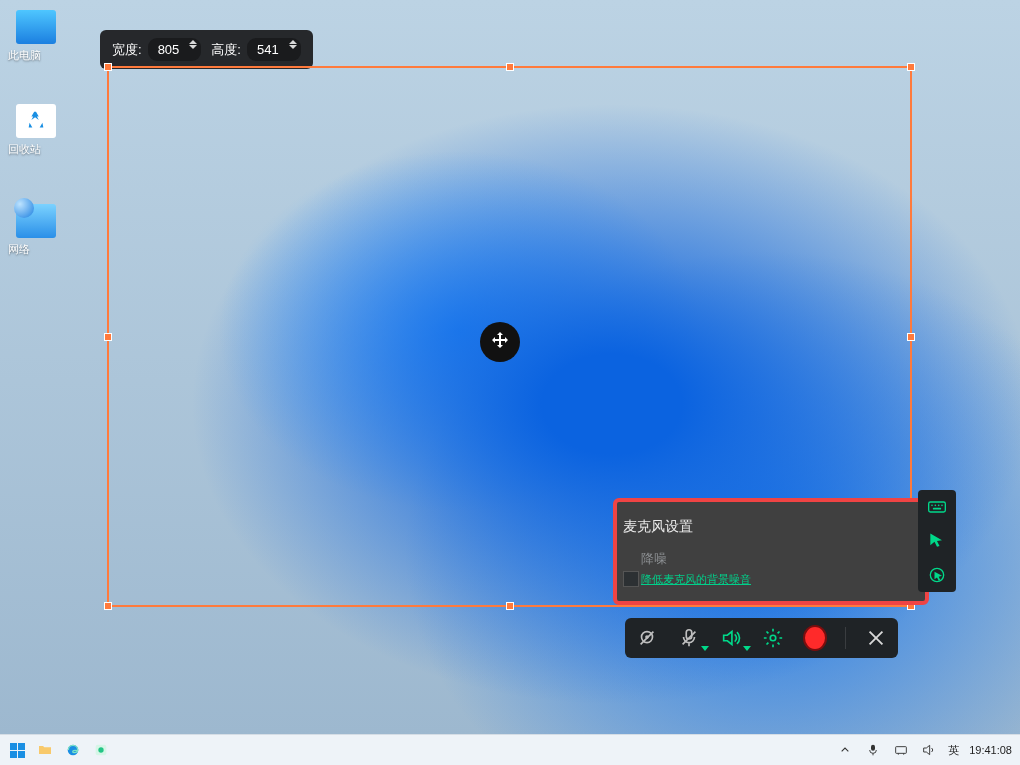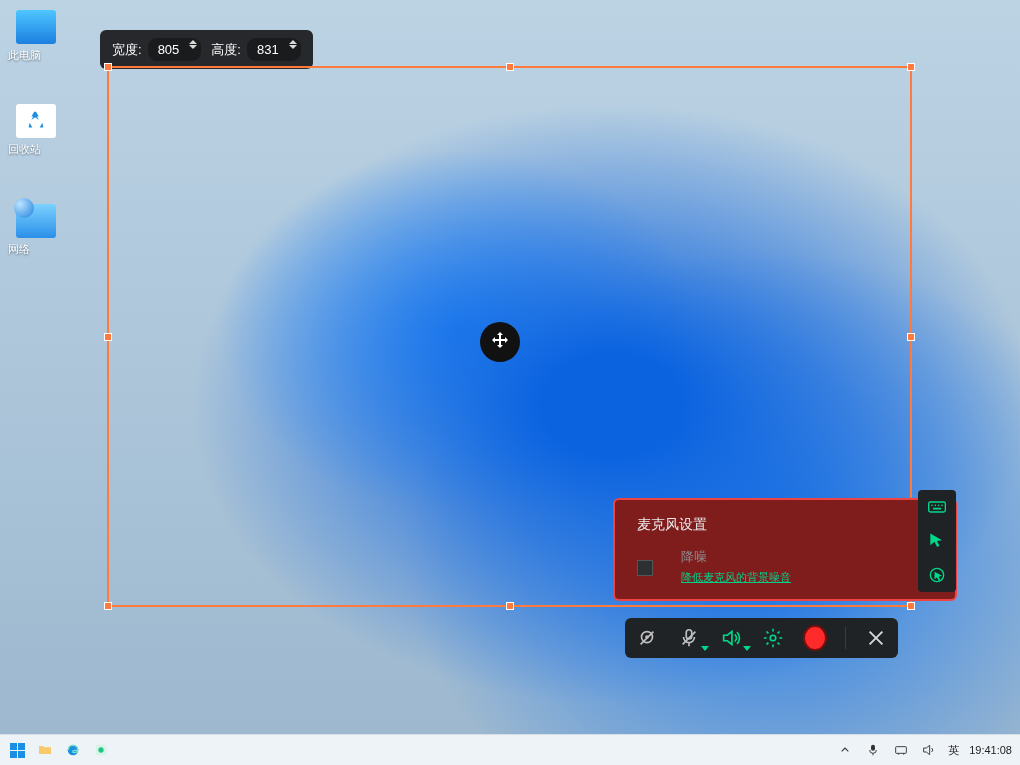--- a/index.html
+++ b/index.html
@@ -31,23 +31,23 @@
   .sizebar .field{display:flex;align-items:center;gap:6px;}
   .sizebar .val{background:#1a1b1d;border-radius:9px;padding:4px 22px 4px 10px;position:relative;font-family:inherit;font-size:13px;color:#fff;}
   .spin{position:absolute;right:4px;top:2px;display:flex;flex-direction:column;gap:1px;}
   .spin span{width:0;height:0;border-left:4px solid transparent;border-right:4px solid transparent;cursor:pointer;}
   .spin .up{border-bottom:4px solid #d8d8d8;}
   .spin .dn{border-top:4px solid #d8d8d8;}
   
   .move{position:absolute;width:40px;height:40px;border-radius:50%;background:#111;display:flex;align-items:center;justify-content:center;cursor:move;}
   .move svg{width:24px;height:24px;}
   
-  .micpop{position:absolute;background:#7f1d1d;border:2px solid #ef4444;border-radius:6px;padding:16px 22px 14px;color:#e6e6e6;font-size:13px;min-width:270px;}
+  .micpop{position:absolute;background:#404040;border:4px solid #ef4444;border-radius:6px;padding:16px 6px 14px;color:#e6e6e6;font-size:13px;min-width:270px;}
   .micpop .title{font-size:14px;margin-bottom:14px;color:#eaeaea;}
-  .micpop .row{display:flex;align-items:center;gap:28px;}
+  .micpop .row{display:flex;align-items:flex-end;gap:2px;}
   .micpop .chk{width:14px;height:14px;border:1px solid #555;background:#2c3033;margin-top:2px;}
   .micpop .sub{color:#00d08a;font-size:11px;margin-top:4px;text-decoration:underline;}
   
   .sidestrip{position:absolute;background:#1f2326;border-radius:4px;padding:6px;display:flex;flex-direction:column;gap:12px;}
   .sidestrip .sbtn{width:26px;height:22px;display:flex;align-items:center;justify-content:center;cursor:pointer;}
   .sidestrip svg{width:20px;height:20px;}
   
   .recbar{position:absolute;background:#1f2326;border-radius:6px;padding:8px 10px;display:flex;align-items:center;gap:18px;}
   .recbar .btn{width:24px;height:24px;display:flex;align-items:center;justify-content:center;cursor:pointer;position:relative;}
   .recbar svg{width:22px;height:22px;}
@@ -93,21 +93,21 @@
       <span>805</span>
       <span class="spin">
           <span class="up"></span>
           <span class="dn"></span>
         </span>
     </span>
   </div>
   <div class="field">
     <span>高度:</span>
     <span class="val">
-      <span>831</span>
+      <span>541</span>
       <span class="spin">
           <span class="up"></span>
           <span class="dn"></span>
         </span>
     </span>
   </div>
 </div>
 
 <div class="sel" id="sel" style="left: 107px; top: 66px; width: 805px; height: 541px;">
   <div class="handle h-nw"></div>

